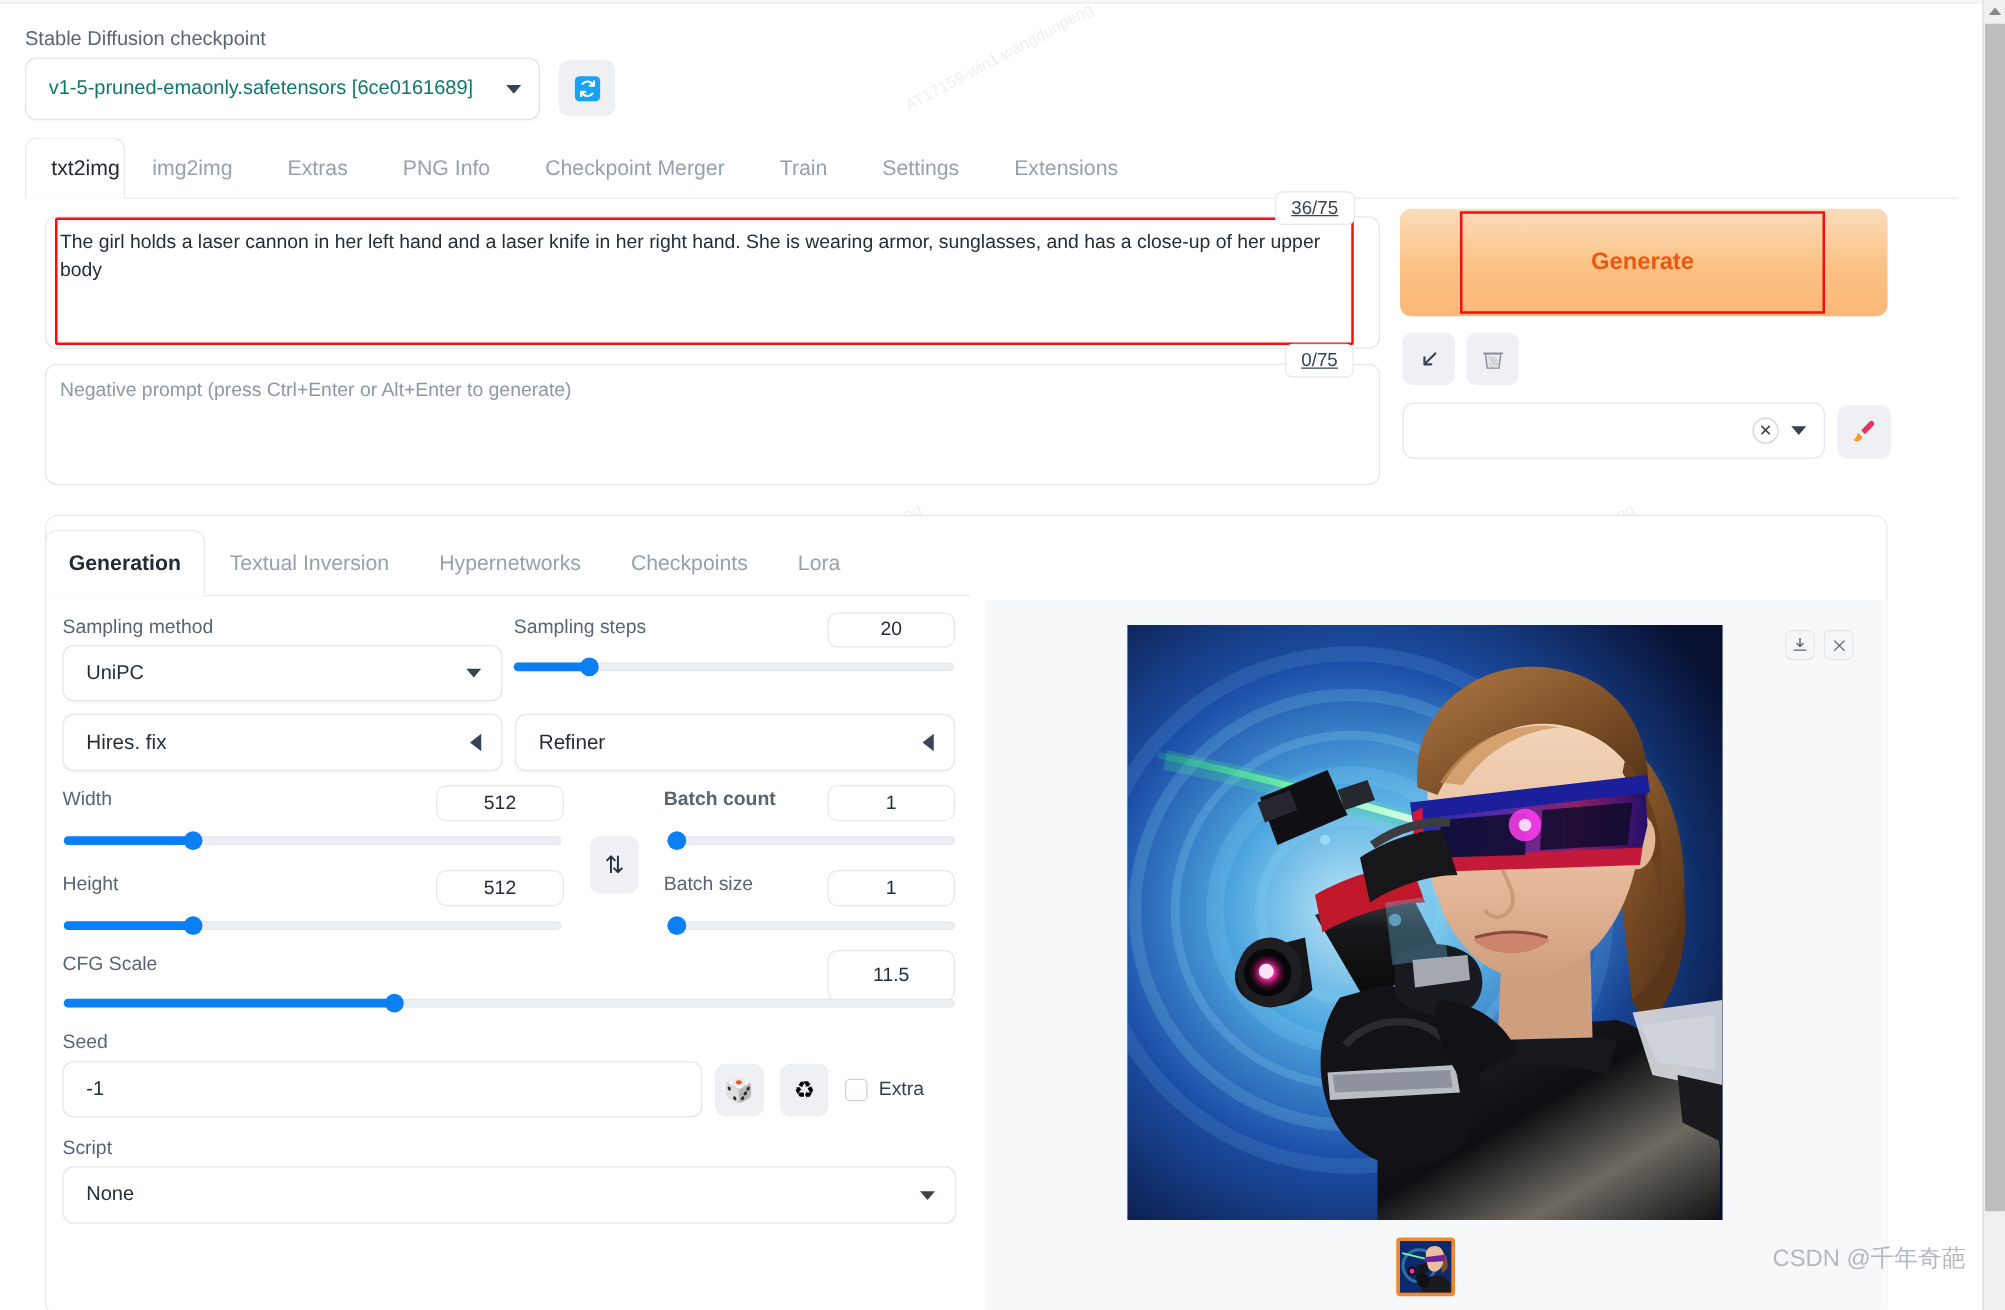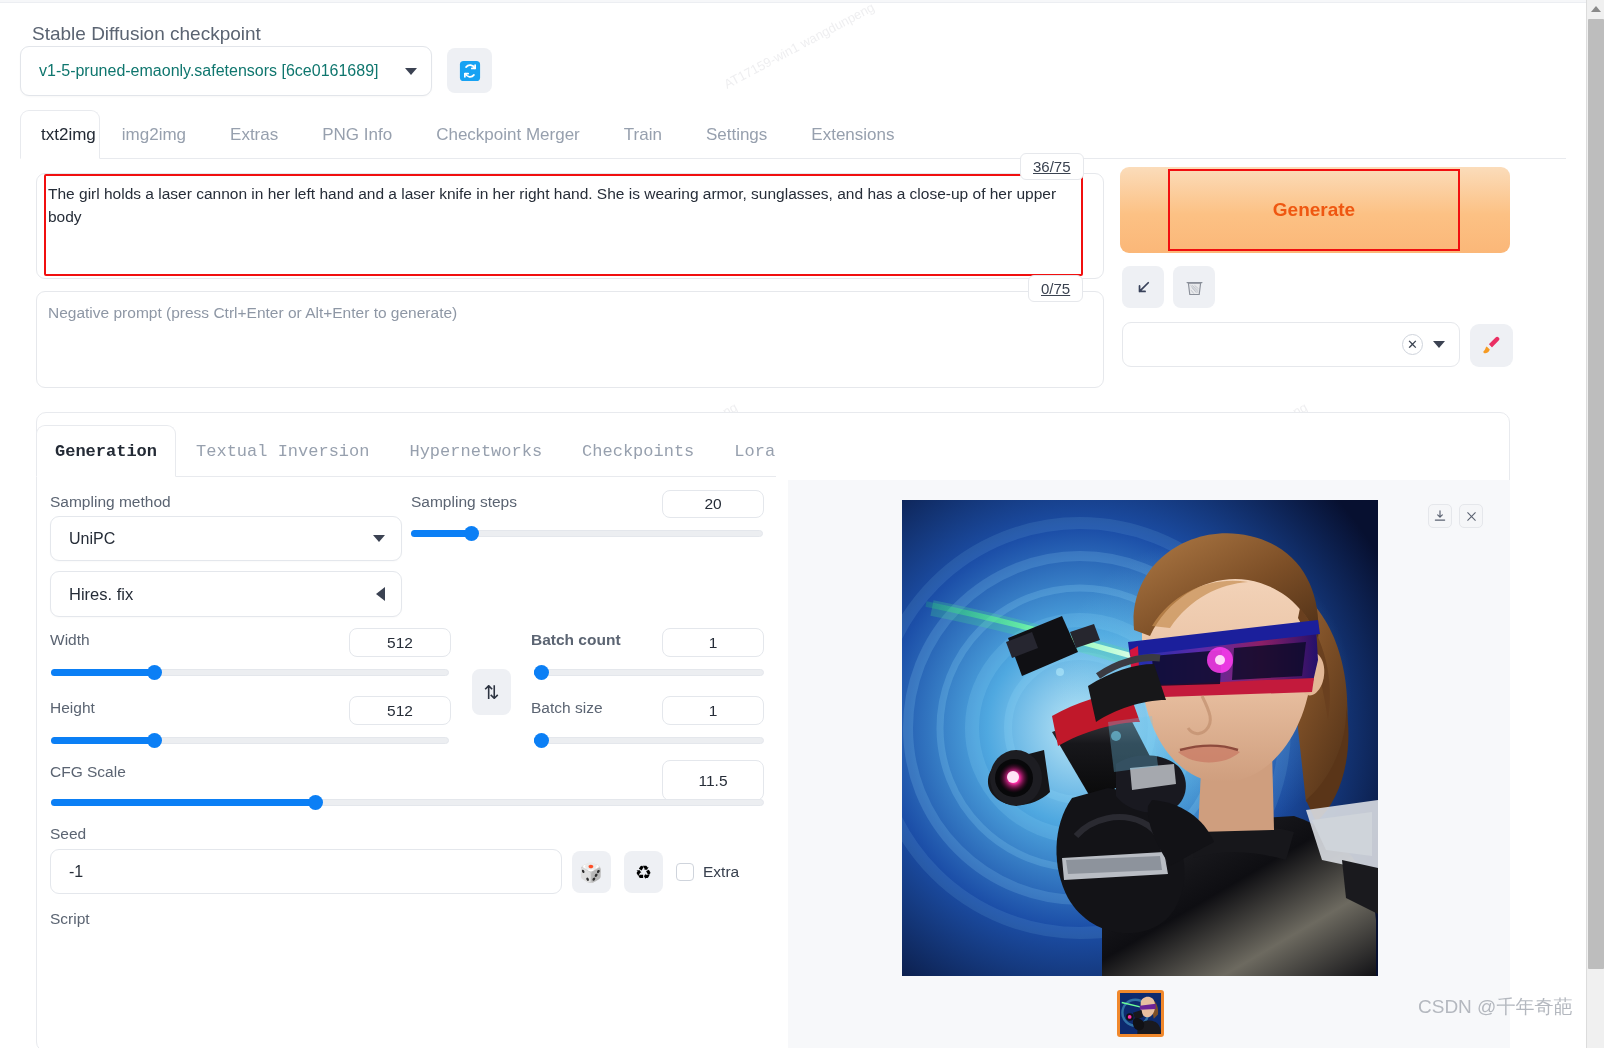--- a/index.html
+++ b/index.html
@@ -43,24 +43,23 @@
   }
 
   .page-top-line {
     position: absolute; top: 0; left: 0; width: 1586px; height: 3px;
     background: #f6f7f9;
     border-bottom: 1px solid #eceef2;
   }
 
   
   .label-sm {
-    font-size: 19px;
+    font-size: 16px;
     color: #5b6472;
     line-height: 1;
-    margin-left: 12px;
   }
   #checkpoint-label { position: absolute; left: 20px; top: 24px; }
 
   #checkpoint-select {
     position: absolute; left: 20px; top: 46px;
     width: 412px; height: 50px;
     background: #fff;
     border: 1px solid #e2e5ea;
     border-radius: 9px;
     display: flex; align-items: center;
@@ -215,21 +214,21 @@
     border-radius: 10px;
   }
   #gen-tabs {
     position: absolute; left: 36px; top: 419px;
     width: 740px; height: 58px;
     border-bottom: 1px solid #e8eaee;
     display: flex; align-items: flex-end;
   }
   .gtab {
     font-size: 17px; color: #97a0ae;
-    padding: 0 20px 15px 20px; cursor: pointer; white-space: nowrap; font-family: Liberation Mono, monospace;
+    padding: 0 20px 15px 20px; cursor: pointer; white-space: nowrap;
   }
   .gtab.active {
     color: #232a35; font-weight: 600;
     background: #fff;
     border: 1px solid #e8eaee;
     border-bottom: 1px solid #fff;
     border-radius: 9px 9px 0 0;
     padding: 16px 18px 15px 18px;
     margin-bottom: -1px;
   }
@@ -475,20 +474,24 @@
   <div class="slider" id="sld-steps" style="left:411px; top:526px; width:352px;">
     <div class="track"></div>
     <div class="fill" style="width: 59.84px;"></div>
     <div class="knob" style="left: 59.84px;"></div>
   </div>
 
   <div class="accordion" style="left:50px; top:571px; width:352px; height:46px;">
     <span class="val">Hires. fix</span>
     <span class="caret-left"></span>
   </div>
+  <div class="accordion" style="left:412px; top:571px; width:352px; height:46px;">
+    <span class="val">Refiner</span>
+    <span class="caret-left"></span>
+  </div>
 
   <div class="fld-label" style="left:50px; top:631px;">Width</div>
   <div class="num-box" style="left:349px; top:628px; width:102px; height:29px;">512</div>
   <div class="slider" id="sld-width" style="left:51px; top:665px; width:398px;">
     <div class="track"></div>
     <div class="fill" style="width: 103.48px;"></div>
     <div class="knob" style="left: 103.48px;"></div>
   </div>
 
   <div class="fld-label" style="left:50px; top:699px;">Height</div>
@@ -526,20 +529,24 @@
   </div>
 
   <div class="fld-label" style="left:50px; top:825px;">Seed</div>
   <div id="seed-input">-1</div>
   <div id="btn-dice">🎲</div>
   <div id="btn-recycle">♻</div>
   <div id="extra-checkbox"></div>
   <div id="extra-label">Extra</div>
 
   <div class="fld-label" style="left:50px; top:910px;">Script</div>
+  <div class="select-box" style="left:50px; top:933px; width:715px; height:46px;">
+    <span class="val">None</span>
+    <span class="caret-down"></span>
+  </div>
 
   <div id="result-panel"></div>
 
   <div id="result-toolbar">
     <div class="tool-sq">
       <svg width="14" height="14" viewBox="0 0 24 24" aria-hidden="true">
         <path d="M12 3v11M12 14l-4-4M12 14l4-4M4 19h16" stroke="#5a6170" stroke-width="2" fill="none" stroke-linecap="round" stroke-linejoin="round"></path>
       </svg>
     </div>
     <div class="tool-sq">

